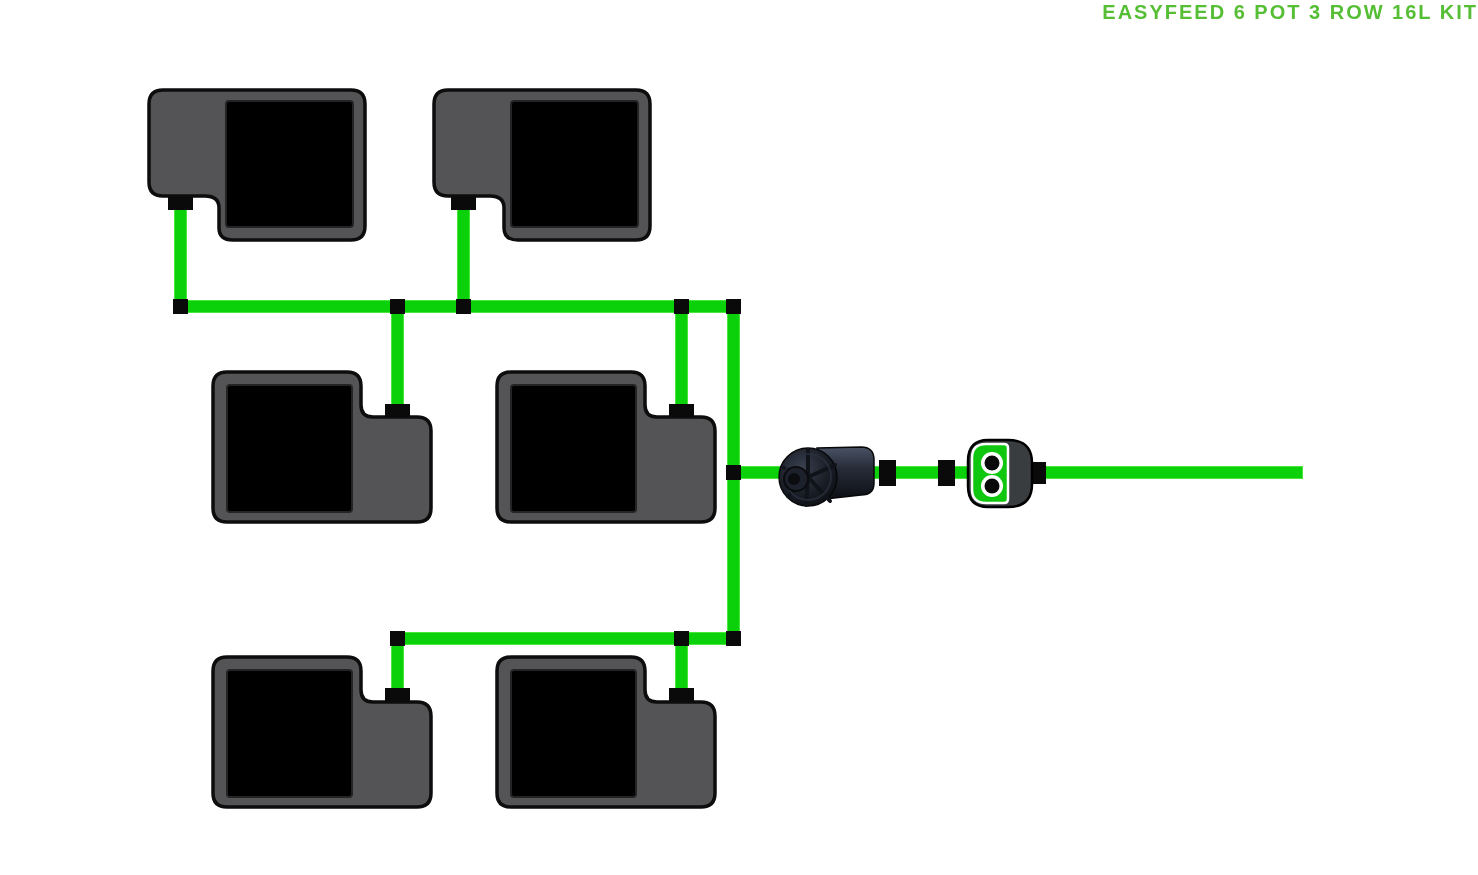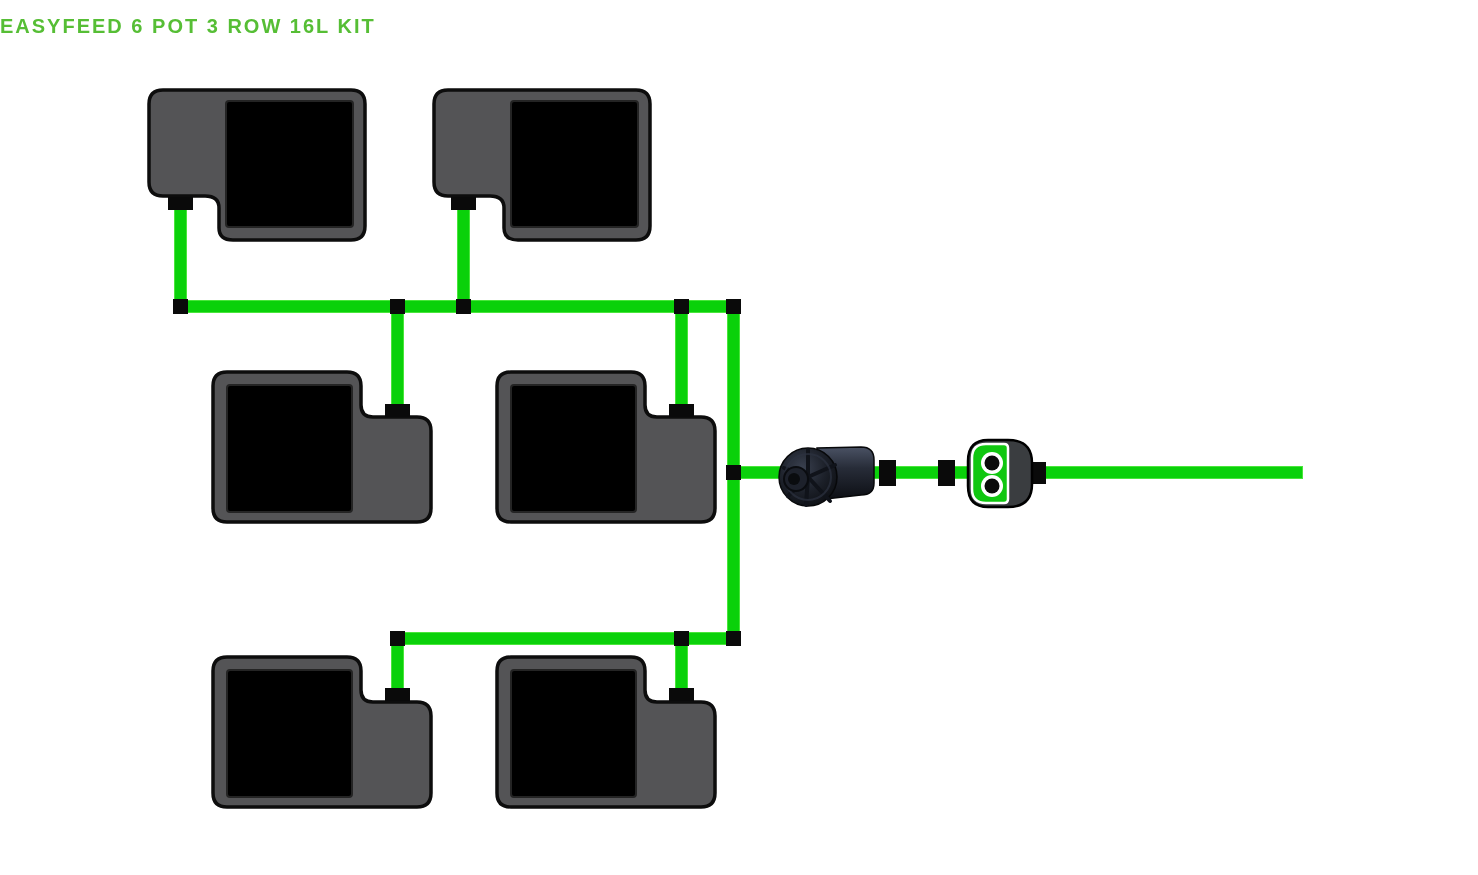--- a/index.html
+++ b/index.html
@@ -7,22 +7,22 @@
     --pot-gray:#545456; --pot-outline:#0d0d0d; --pot-opening:#000000;
     --fitting-black:#0a0a0a; --valve-green:#10c710; --valve-body:#3a3d40;
   }
   html,body{margin:0;padding:0;background:#fff;}
   .canvas{
     position:relative; width:1478px; height:875px; overflow:hidden;
     background:var(--canvas);
     font-family:"Liberation Sans", sans-serif;
   }
   .title{
-    position:absolute; top:15px; left:0; width:100%;
-    text-align:left; font-size:20px; font-weight:bold;
+    position:absolute; top:1px; left:0; width:100%;
+    text-align:right; font-size:20px; font-weight:bold;
     letter-spacing:2px; color:var(--title-green);
   }
   .tube{
     position:absolute; background:var(--tube-green);
     box-shadow:inset 0 0 0 1px rgba(150,255,120,.45);
     z-index:1;
   }
   .junction{
     position:absolute; width:15px; height:15px;
     background:var(--fitting-black); z-index:2;

